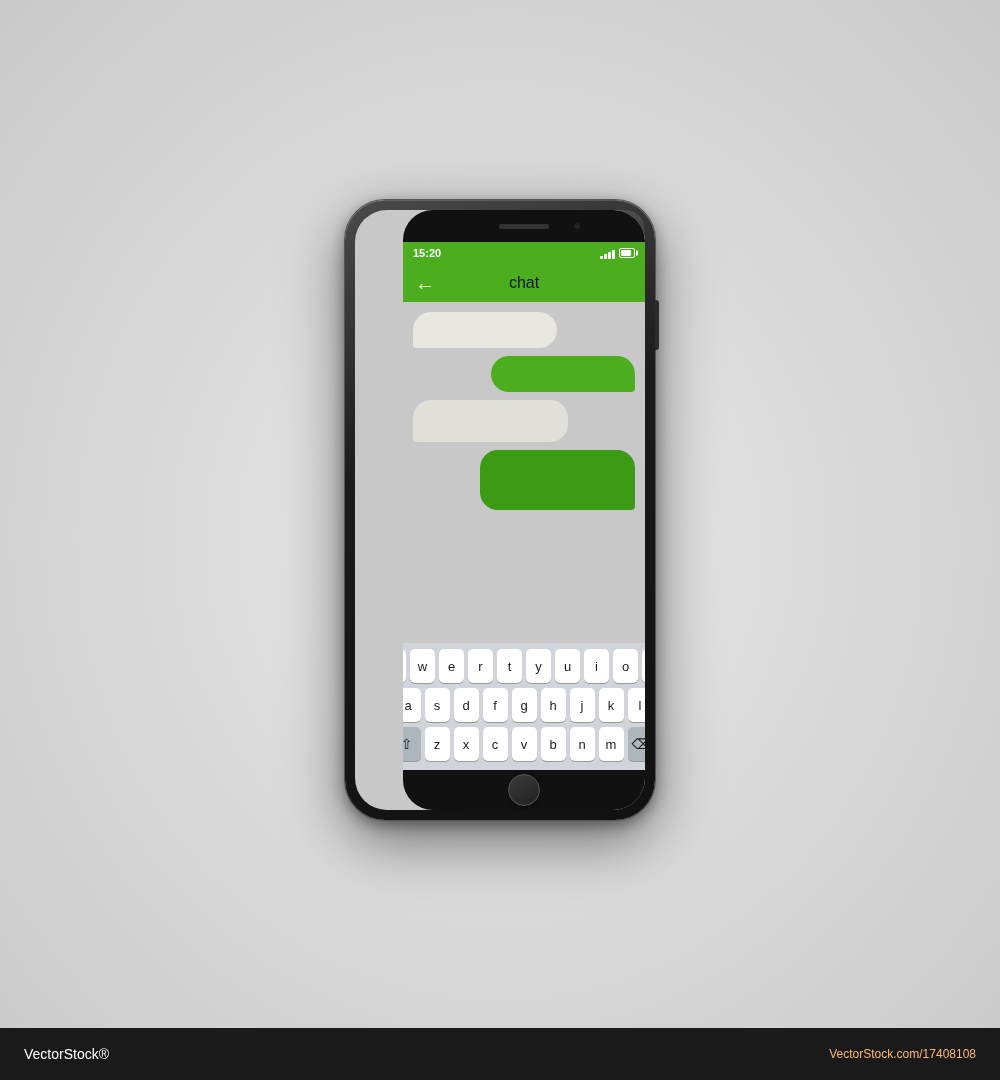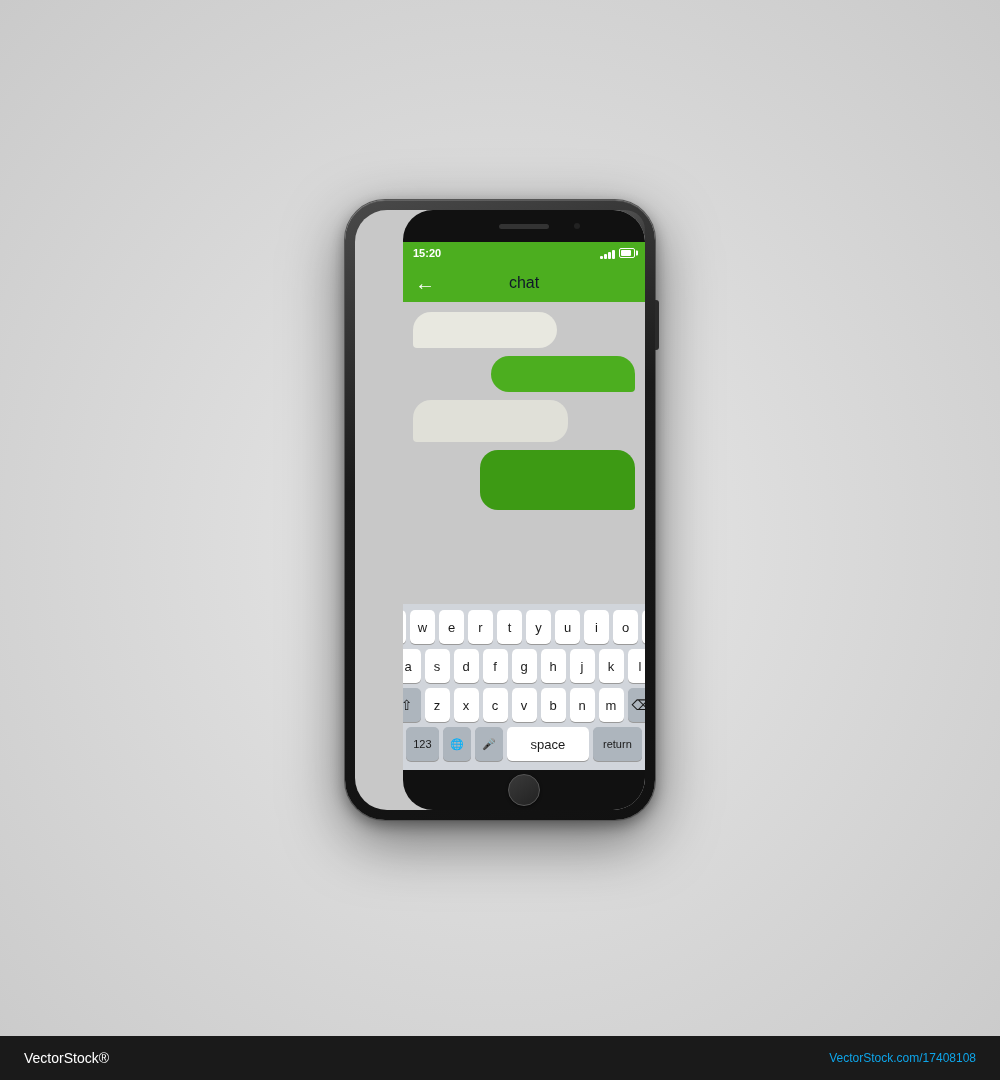--- a/index.html
+++ b/index.html
@@ -344,37 +344,37 @@
       border: 1.5px solid #555;
       box-shadow: 0 1px 3px rgba(0,0,0,0.5);
     }
 
     
     .watermark-bar {
       position: absolute;
       bottom: 0;
       left: 0;
       right: 0;
-      height: 44px;
+      height: 52px;
       background: #1a1a1a;
       display: flex;
       align-items: center;
       justify-content: space-between;
       padding: 0 24px;
       z-index: 2;
     }
 
     .watermark-left {
       color: white;
       font-size: 14px;
       font-weight: 500;
     }
 
     .watermark-right {
-      color: #0ea5e9;
+      color: #fdba74;
       font-size: 12px;
     }
 
     
     .phone-gloss {
       position: absolute;
       top: 10px;
       right: 10px;
       width: 60px;
       height: 120px;
@@ -464,27 +464,20 @@
             <div class="key">c</div>
             <div class="key">v</div>
             <div class="key">b</div>
             <div class="key">n</div>
             <div class="key">m</div>
             <div class="key key-special">
                 <span class="delete-icon">⌫</span>
               </div>
           </div>
 
-          <div class="keyboard-row">
-            <div class="key key-special key-123">123</div>
-            <div class="key key-special key-globe">🌐</div>
-            <div class="key key-special key-mic">🎤</div>
-            <div class="key key-space">space</div>
-            <div class="key key-special key-return">return</div>
-          </div>
         </div>
 
       </div>
 
       <div class="bottom-bezel">
         <div class="home-button"></div>
       </div>
 
     </div>
   </div>

